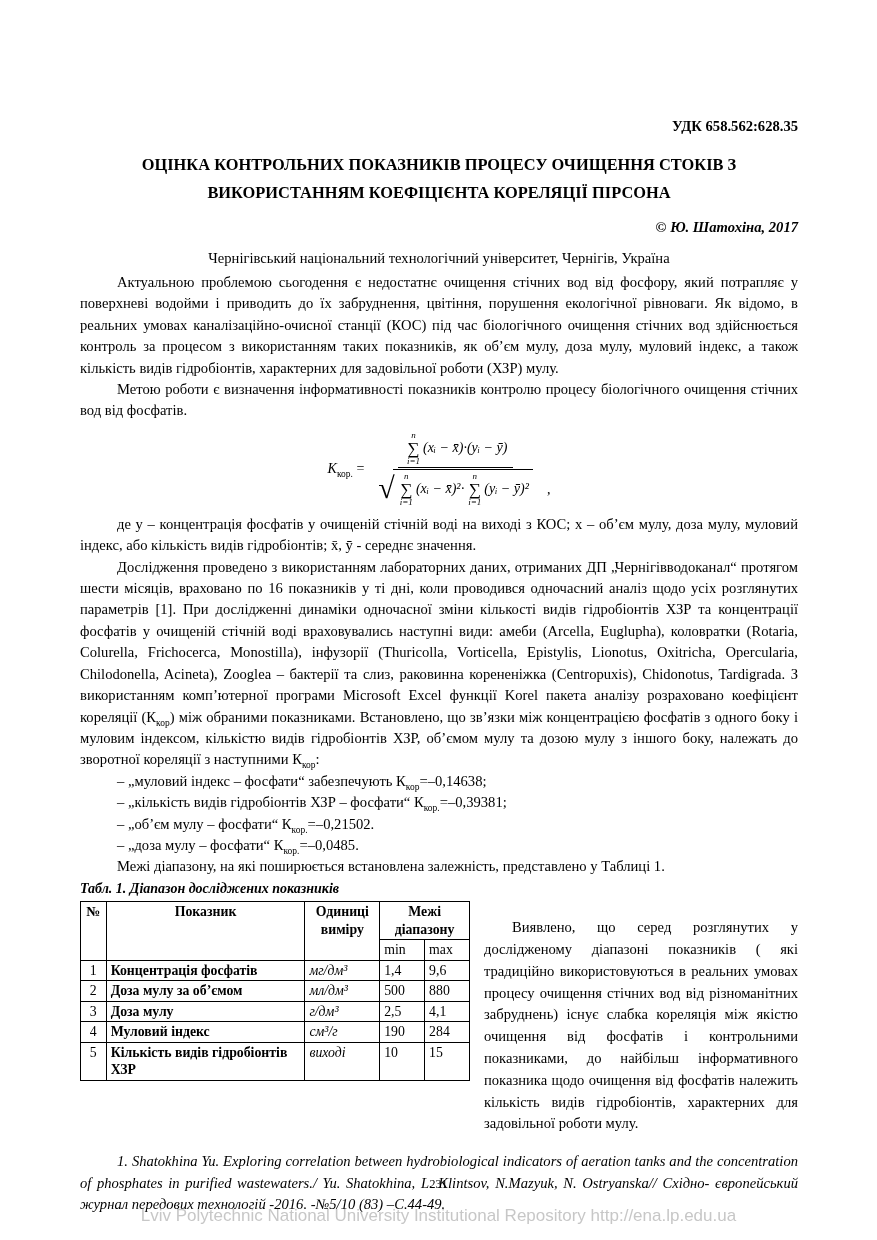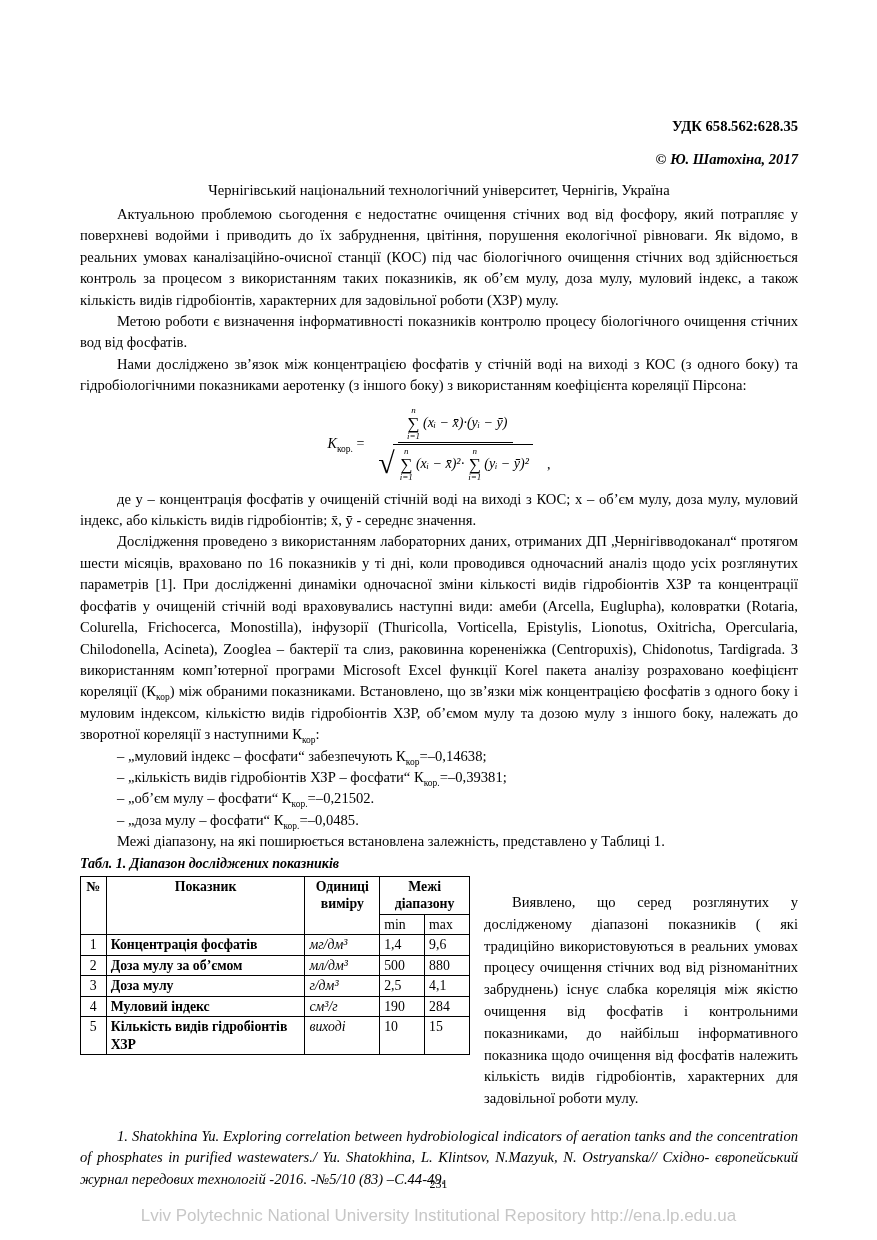--- a/index.html
+++ b/index.html
@@ -55,28 +55,28 @@
                color:#c7c7c7; font-family:"Liberation Sans","DejaVu Sans",sans-serif; }
 </style>
 </head>
 <body>
 
 <div class="page">
   <div class="content">
 
     <div class="udc">УДК 658.562:628.35</div>
 
+    <h1 class="title">ОЦІНКА КОНТРОЛЬНИХ ПОКАЗНИКІВ ПРОЦЕСУ ОЧИЩЕННЯ СТОКІВ З ВИКОРИСТАННЯМ КОЕФІЦІЄНТА КОРЕЛЯЦІЇ ПІРСОНА</h1>
 
     <div class="copyright">© Ю. Шатохіна, 2017</div>
 
     <div class="affiliation">Чернігівський національний технологічний університет, Чернігів, Україна</div>
 
     <p class="body-p">Актуальною проблемою сьогодення є недостатнє очищення стічних вод від фосфору, який потрапляє у поверхневі водойми і приводить до їх забруднення, цвітіння, порушення екологічної рівноваги. Як відомо, в реальних умовах каналізаційно-очисної станції (КОС) під час біологічного очищення стічних вод здійснюється контроль за процесом з використанням таких показників, як об’єм мулу,  доза мулу,  муловий індекс, а також кількість видів гідробіонтів, характерних для задовільної роботи (ХЗР) мулу.</p>
     <p class="body-p">Метою роботи є визначення інформативності показників контролю процесу біологічного очищення стічних вод від фосфатів.</p>
-    <p class="body-p">Нами досліджено зв’язок між концентрацією фосфатів у стічній воді на виході з КОС (з одного боку) та гідробіологічними показниками аеротенку (з іншого боку) з використанням коефіцієнта кореляції Пірсона:</p>
 
     <div class="formula-wrap">
       <span><span class="f-k">К</span><sub class="ksub">кор.</sub> <span>=</span></span>
       <span class="frac">
         <span class="num">
           <span class="sum">
               <span>n</span>
               <span class="sum-sym">∑</span>
               <span>i=1</span>
             </span>

